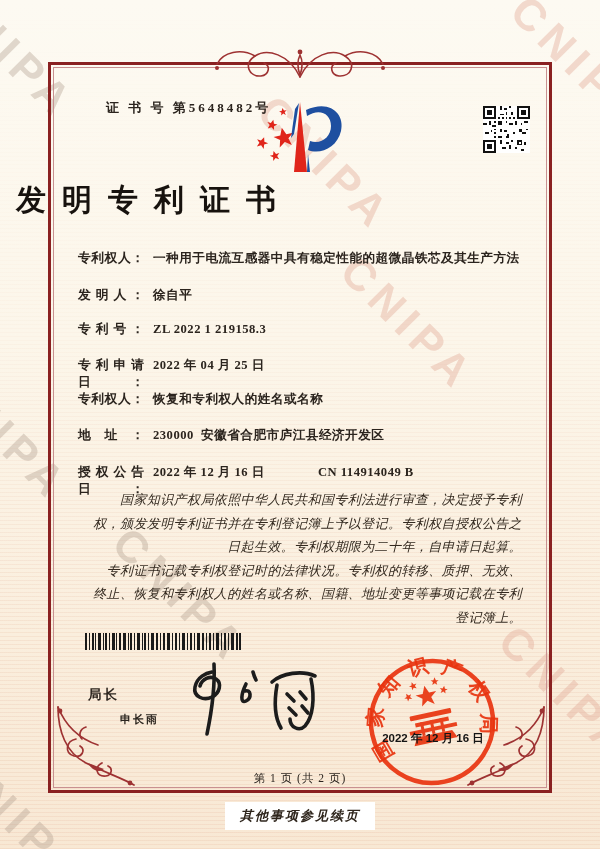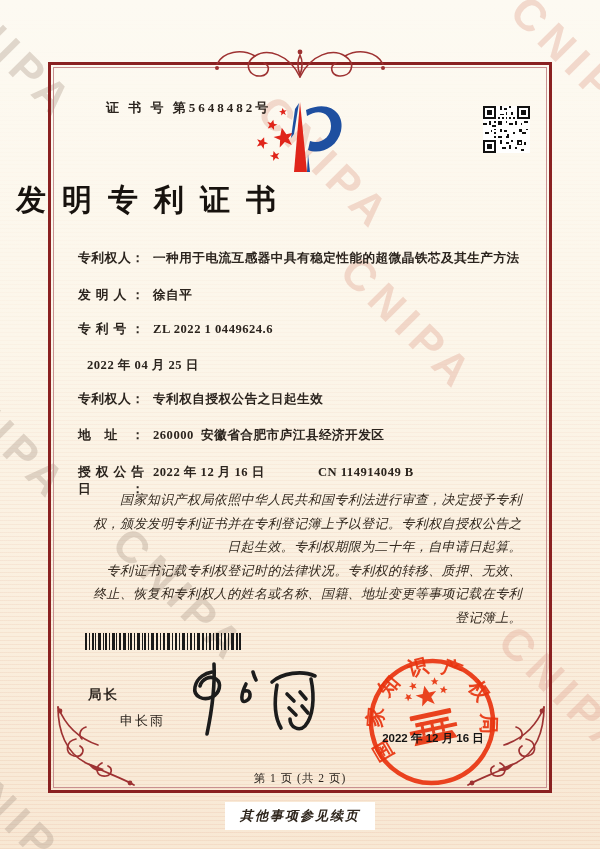--- a/index.html
+++ b/index.html
@@ -51,21 +51,21 @@
   .f-value{font-size:12.6px;margin-left:9px;white-space:pre;letter-spacing:0.5px;}
   .r1{top:250px}.r2{top:287px}.r3{top:321px}.r4{top:357px}.r5{top:391px}.r6{top:427px}.r7{top:464px}
   .grant-gap{width:44px;flex:none;}
   .paras{position:absolute;left:80px;width:442px;top:488px;
          font-size:13px;line-height:23.5px;font-style:italic;font-weight:500;color:#33291f;}
   .paras p{margin:0;text-indent:2em;letter-spacing:0.4px;text-align:right;}
   .barcode{position:absolute;left:85px;top:633px;}
   .officer-role{position:absolute;left:88px;top:686px;font-family:"Liberation Sans","DejaVu Sans",sans-serif;
                 font-weight:700;font-size:13.5px;letter-spacing:2px;text-align:right;}
   .officer-name{position:absolute;left:88px;top:712px;font-family:"Liberation Sans","DejaVu Sans",sans-serif;
-                font-weight:400;font-size:13px;letter-spacing:2px;padding-left:32px;}
+                font-weight:700;font-size:11px;letter-spacing:2px;padding-left:32px;}
   .signature{position:absolute;left:178px;top:660px;}
   .seal{position:absolute;left:364px;top:654px;width:136px;height:136px;transform:rotate(-12deg);}
   .seal-date{position:absolute;left:368px;top:731px;width:130px;text-align:center;
              font-family:"Liberation Sans","DejaVu Sans",sans-serif;font-weight:700;
              font-size:11.5px;color:#141414;white-space:pre;z-index:6;}
   .page-num{position:absolute;left:0;right:0;top:771px;text-align:center;
             font-size:11.5px;letter-spacing:1px;white-space:pre;}
   .footer-note{position:absolute;left:50%;transform:translateX(-50%);top:802px;
                background:#ffffff;padding:5px 15px;font-size:13px;font-style:italic;
                font-weight:600;letter-spacing:2px;color:#2e251c;white-space:nowrap;z-index:6;}
@@ -218,32 +218,33 @@
     <div class="frow r1">
       <span class="f-label">专利权人：</span>
       <span class="f-value">一种用于电流互感器中具有稳定性能的超微晶铁芯及其生产方法</span>
     </div>
     <div class="frow r2">
       <span class="f-label">发明人：</span>
       <span class="f-value">徐自平</span>
     </div>
     <div class="frow r3">
       <span class="f-label">专利号：</span>
-      <span class="f-value">ZL 2022 1 0449624.6</span>
+      <span class="f-value">ZL 2022 1 219158.3</span>
     </div>
     <div class="frow r4">
+      <span class="f-label">专利申请日：</span>
       <span class="f-value">2022 年 04 月 25 日</span>
     </div>
     <div class="frow r5">
       <span class="f-label">专利权人：</span>
-      <span class="f-value">专利权自授权公告之日起生效</span>
+      <span class="f-value">恢复和专利权人的姓名或名称</span>
     </div>
     <div class="frow r6">
       <span class="f-label">地址：</span>
-      <span class="f-value">260000  安徽省合肥市庐江县经济开发区</span>
+      <span class="f-value">230000  安徽省合肥市庐江县经济开发区</span>
     </div>
     <div class="frow r7">
       <span class="f-label">授权公告日：</span>
       <span class="f-value">2022 年 12 月 16 日</span>
       <span class="grant-gap"></span>
       <span class="f-value">CN 114914049 B</span>
     </div>
 
     <div class="paras">
       <p>国家知识产权局依照中华人民共和国专利法进行审查，决定授予专利权，颁发发明专利证书并在专利登记簿上予以登记。专利权自授权公告之日起生效。专利权期限为二十年，自申请日起算。</p>

